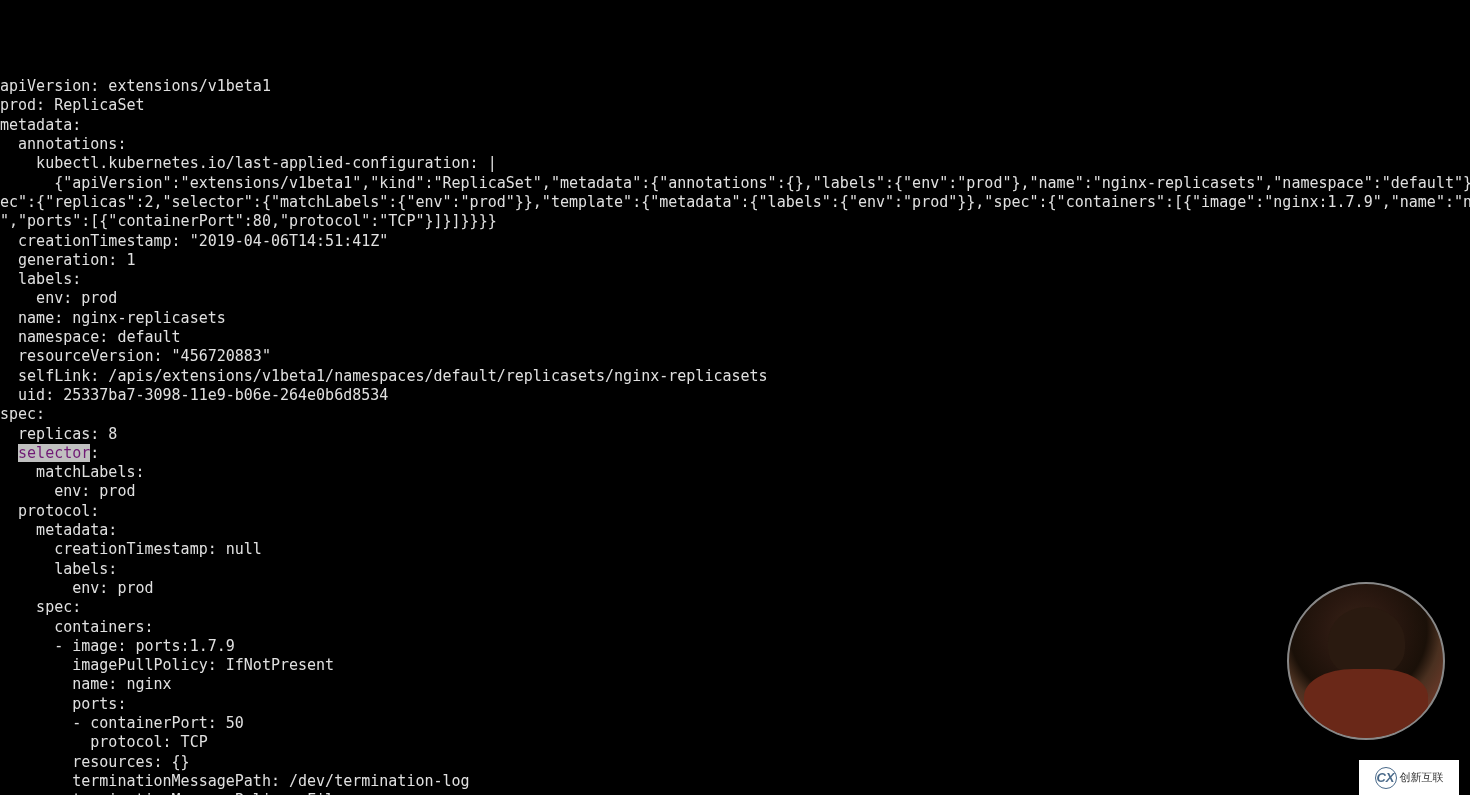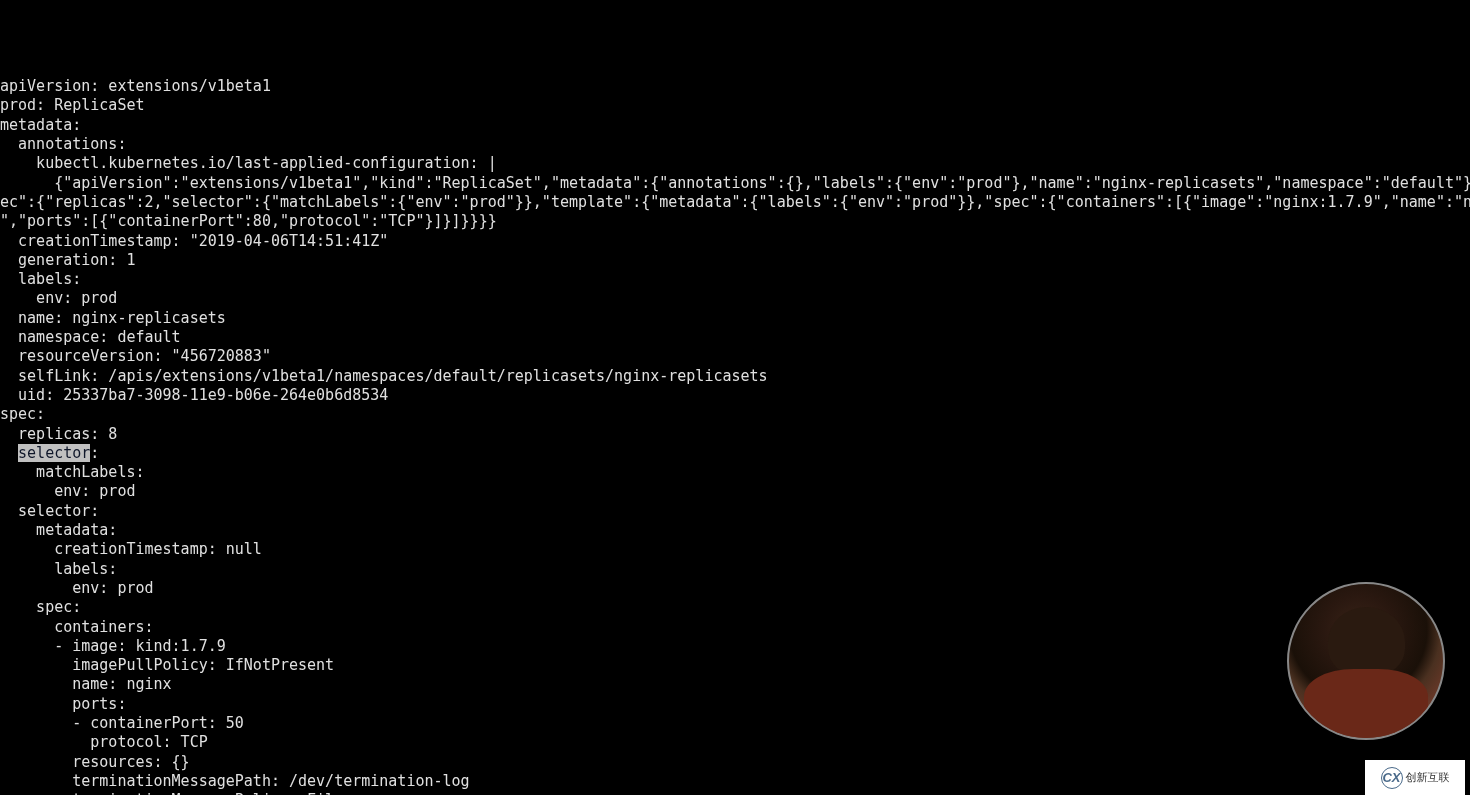--- a/index.html
+++ b/index.html
@@ -17,21 +17,21 @@
       height: 795px;
       overflow: hidden;
       position: relative;
       white-space: pre;
     }
     .terminal {
       padding: 0;
     }
     .highlight {
       background: #c0c0c0;
-      color: #0f172a;
+      color: #701a75;
       text-align: center;
     }
     .avatar {
       position: absolute;
       right: 25px;
       bottom: 55px;
       width: 158px;
       height: 158px;
       border-radius: 50%;
       background: radial-gradient(circle at 45% 30%, #3a2418 0%, #2a1810 25%, #1a1008 50%, #4a3020 60%, #6a3828 75%, #5a2818 100%);
@@ -53,21 +53,21 @@
       position: absolute;
       bottom: 0;
       left: 10%;
       width: 80%;
       height: 45%;
       background: #6a2818;
       border-radius: 40% 40% 0 0;
     }
     .watermark {
       position: absolute;
-      right: 5px;
+      right: 11px;
       bottom: 0;
       width: 100px;
       height: 35px;
       background: #fff;
       display: flex;
       align-items: center;
       justify-content: center;
       font-size: 11px;
       color: #333;
       font-family: sans-serif;
@@ -108,28 +108,28 @@
 <span>  name: nginx-replicasets</span>
 <span>  namespace: default</span>
 <span>  resourceVersion: "456720883"</span>
 <span>  selfLink: /apis/extensions/v1beta1/namespaces/default/replicasets/nginx-replicasets</span>
 <span>  uid: 25337ba7-3098-11e9-b06e-264e0b6d8534</span>
 <span>spec:</span>
 <span>  replicas: 8</span>
 <span><span>  </span><span class="highlight">selector</span><span>:</span></span>
 <span>    matchLabels:</span>
 <span>      env: prod</span>
-<span>  selector:</span>
+<span>  protocol:</span>
 <span>    metadata:</span>
 <span>      creationTimestamp: null</span>
 <span>      labels:</span>
 <span>        env: prod</span>
 <span>    spec:</span>
 <span>      containers:</span>
-<span>      - image: kind:1.7.9</span>
+<span>      - image: ports:1.7.9</span>
 <span>        imagePullPolicy: IfNotPresent</span>
 <span>        name: nginx</span>
 <span>        ports:</span>
 <span>        - containerPort: 50</span>
 <span>          protocol: TCP</span>
 <span>        resources: {}</span>
 <span>        terminationMessagePath: /dev/termination-log</span>
 <span>        terminationMessagePolicy: File</span>
 
 

